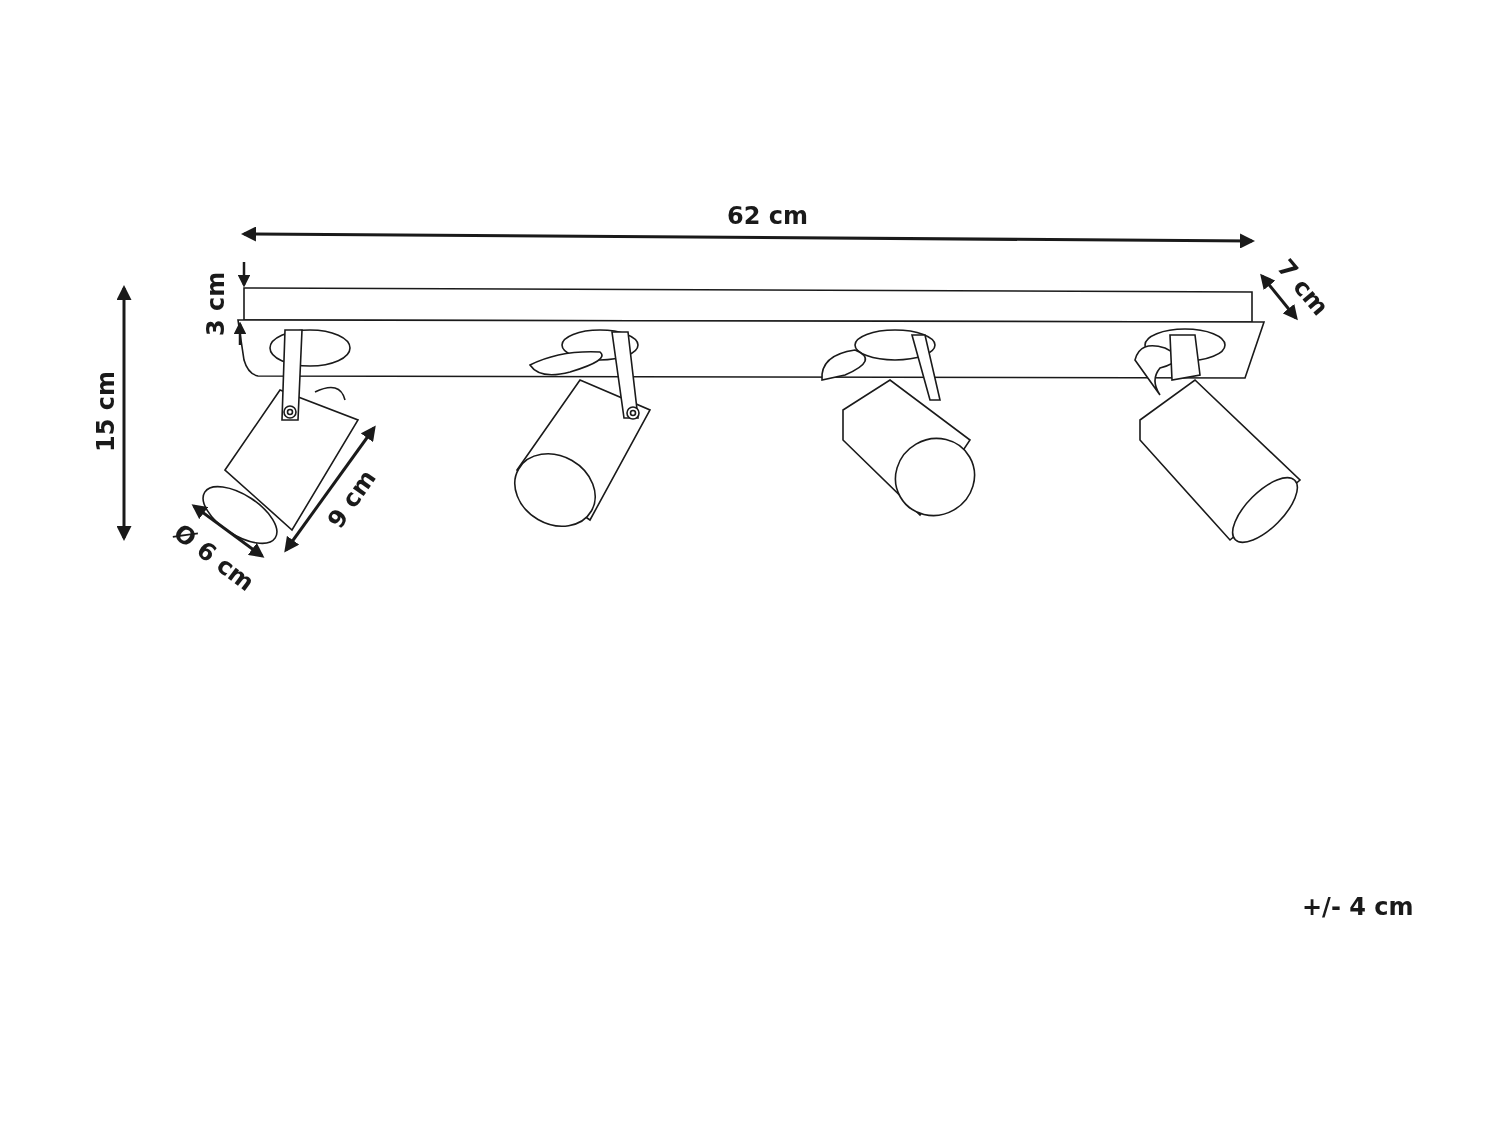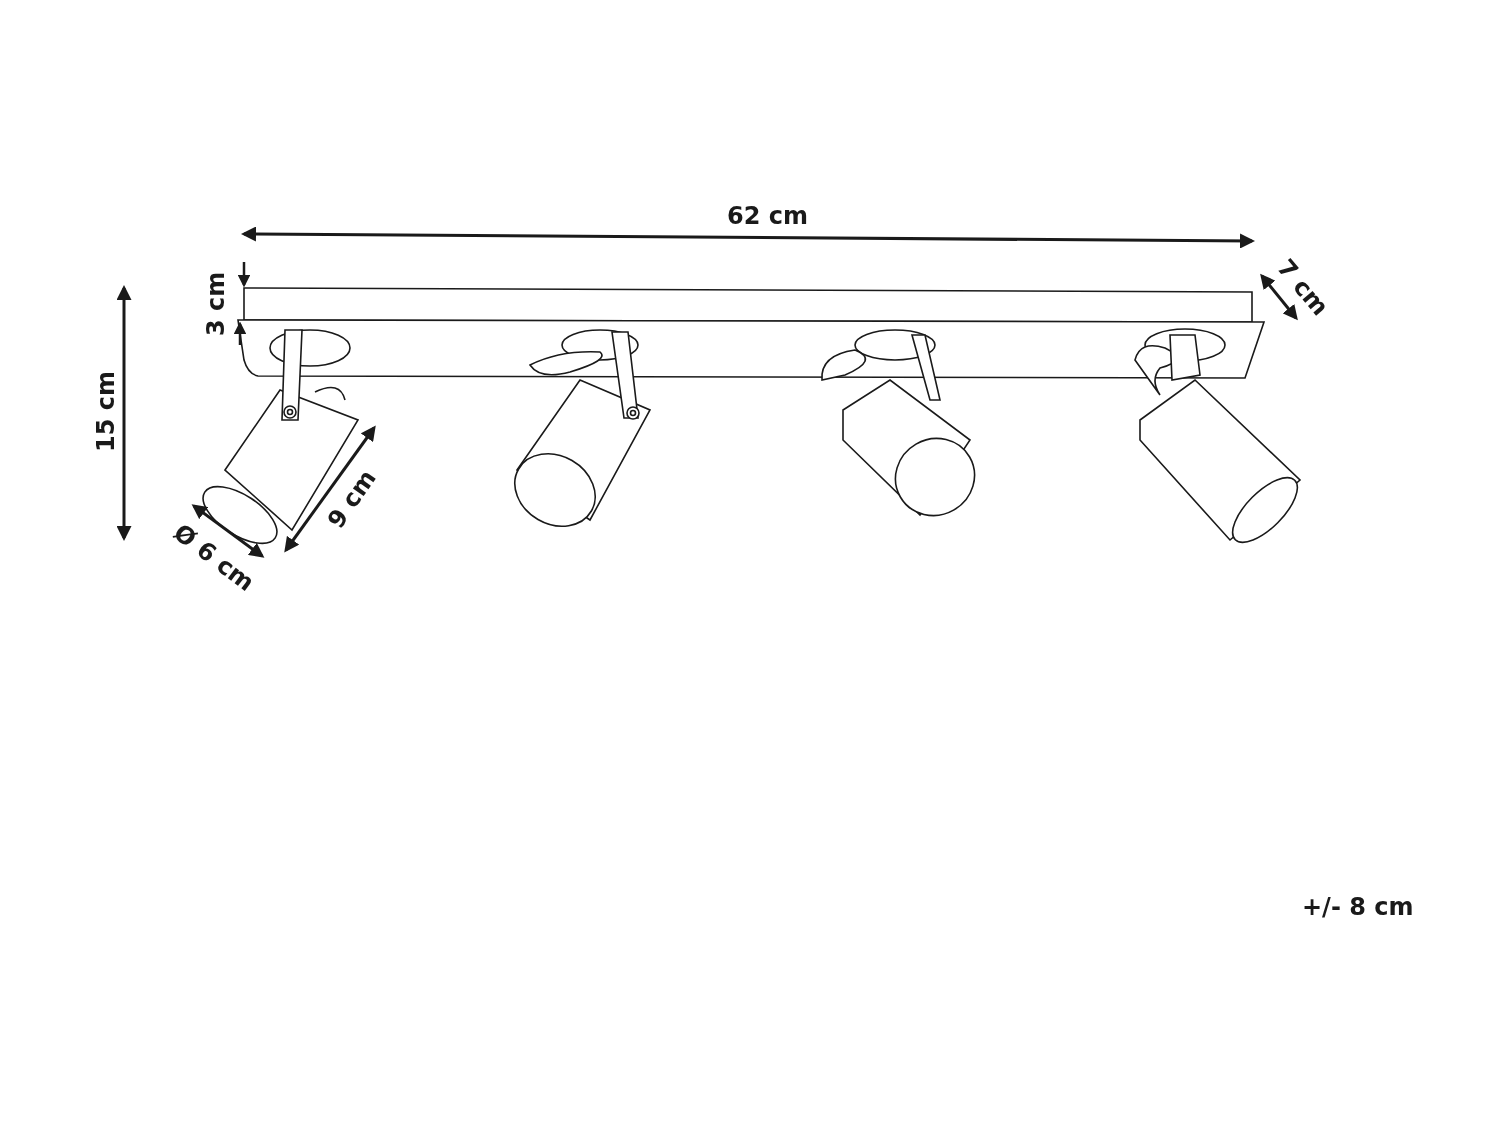--- a/index.html
+++ b/index.html
@@ -84,13 +84,13 @@
     <line x1="374" y1="428" x2="286" y2="550" stroke="#1a1a1a" stroke-width="3" marker-start="url(#ah)" marker-end="url(#ah)"></line>
     <text class="dim-label" transform="translate(340,530) rotate(-55)">9 cm</text>
   </g>
 
   <g>
     <line x1="194" y1="506" x2="262" y2="556" stroke="#1a1a1a" stroke-width="3" marker-start="url(#ah)" marker-end="url(#ah)"></line>
     <text class="dim-label" transform="translate(172,536) rotate(37)">Ø 6 cm</text>
   </g>
 </svg>
 
-<div class="tol">+/- 8 cm</div>
+<div class="tol">+/- 4 cm</div>
 
 </body></html>

